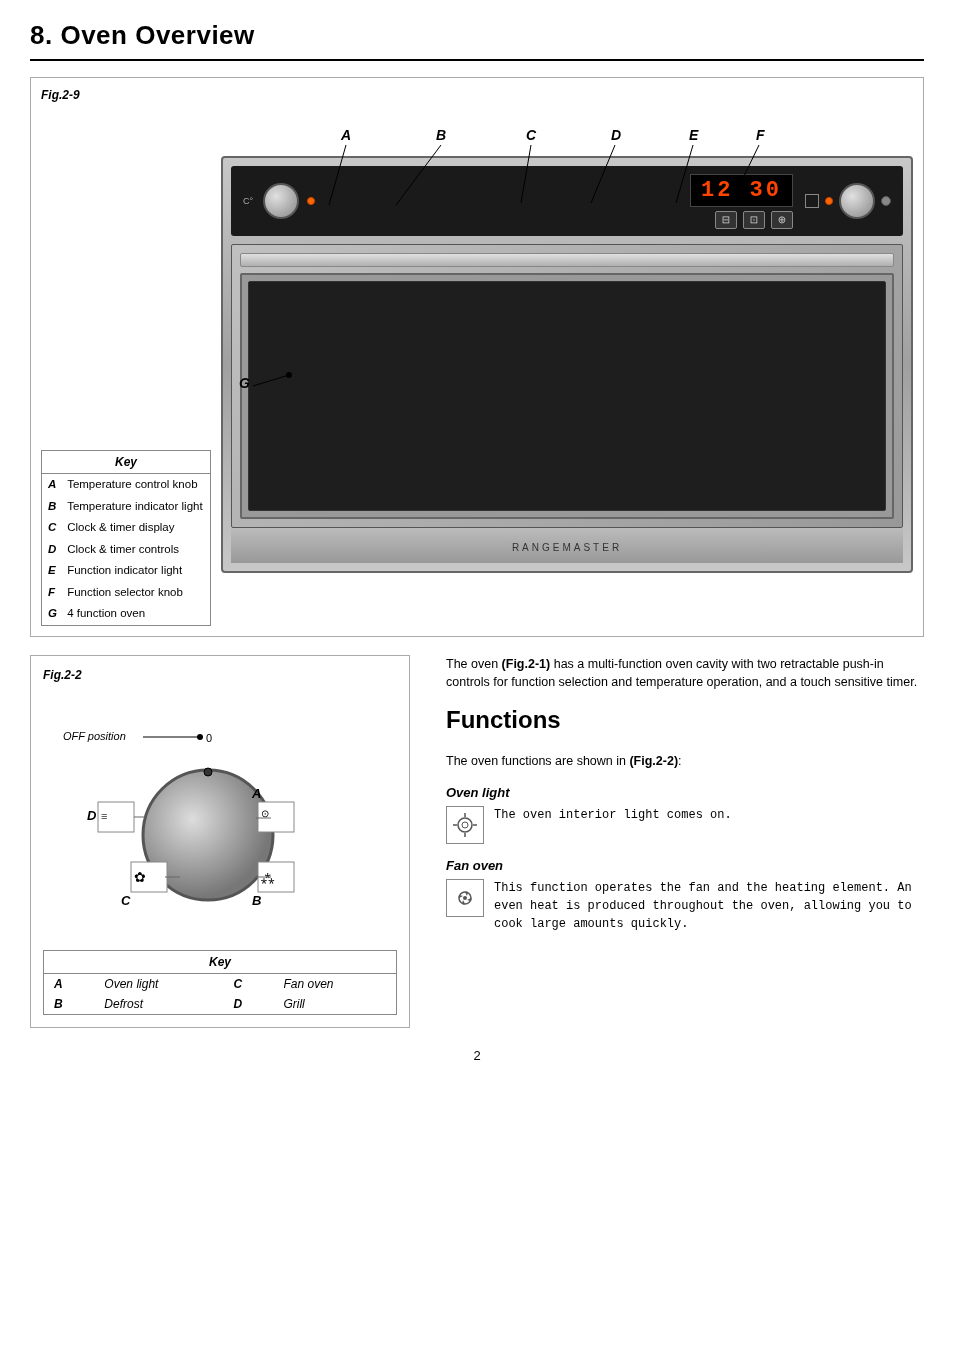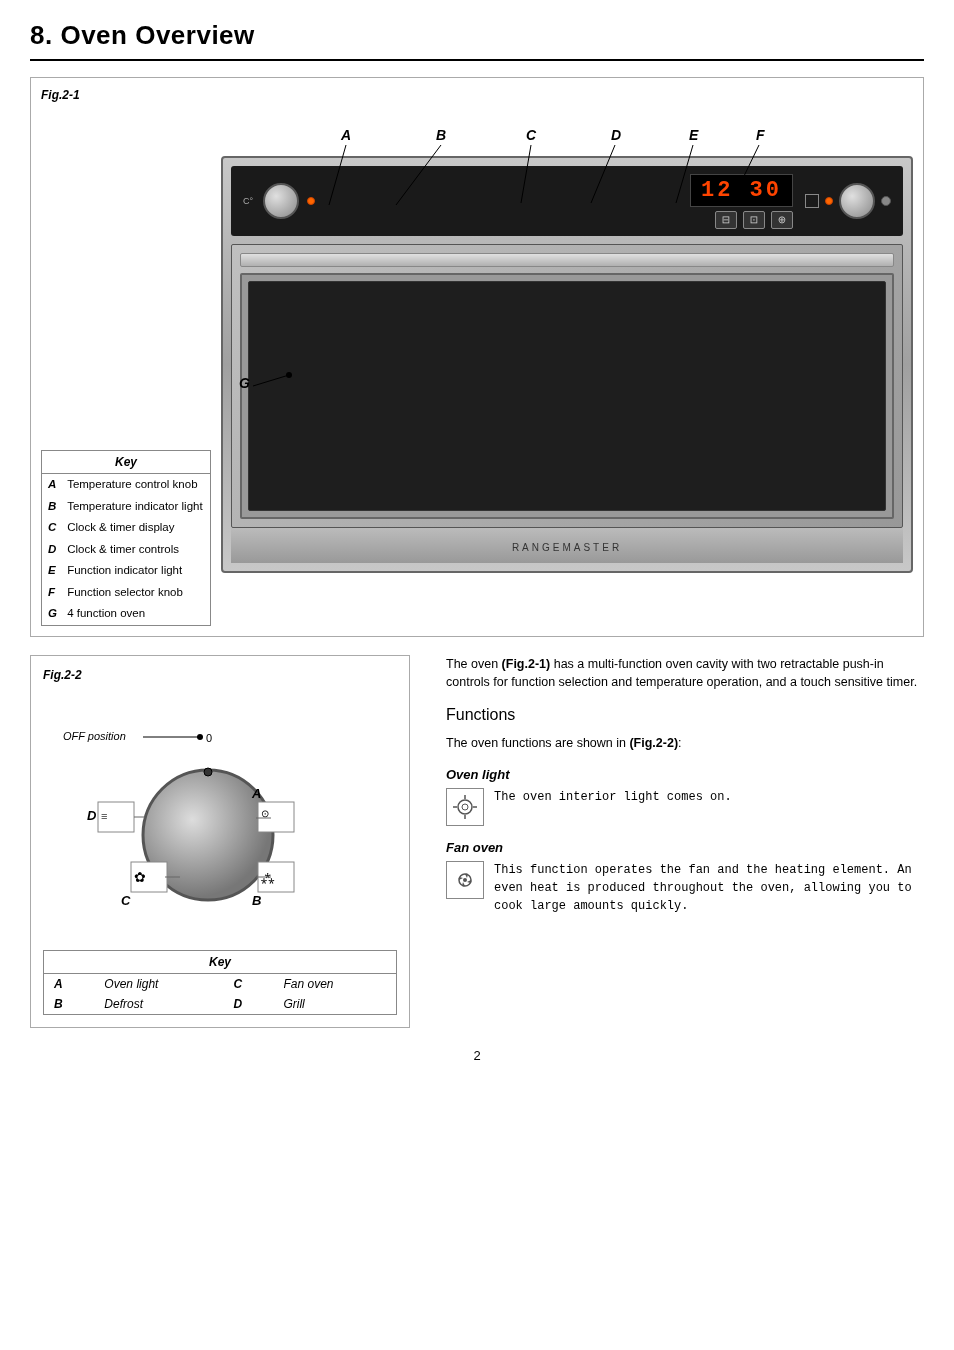--- a/index.html
+++ b/index.html
@@ -226,23 +226,23 @@
       flex: 1;
       padding: 0 0 0 8px;
     }
     .right-desc p {
       font-size: 12.5px;
       line-height: 1.5;
       margin-bottom: 14px;
     }
     .right-desc .bold { font-weight: bold; }
     .functions-heading {
-      font-size: 16px;
-      font-weight: 400;
-      margin-bottom: 10px;
+      font-size: 24px;
+      font-weight: 700;
+      margin-bottom: 18px;
     }
     .functions-intro {
       font-size: 12.5px;
       margin-bottom: 12px;
     }
     .function-item {
       margin-bottom: 14px;
     }
     .function-item-title {
       font-weight: bold;
@@ -284,21 +284,21 @@
       flex: 1;
     }
   </style>
 </head>
 <body>
 
 <h1 class="page-title">8.  Oven Overview</h1>
 <hr class="title-line">
 
 <div class="fig-box">
-  <div class="fig-label">Fig.2-1</div>
+  <div class="fig-label">Fig.2-9</div>
 
   <div class="fig21-layout">
 
     <div class="fig21-key">
       <table class="key-table">
         <tbody>
             <tr>
               <th colspan="2">Key</th>
             </tr>
         <tr>

